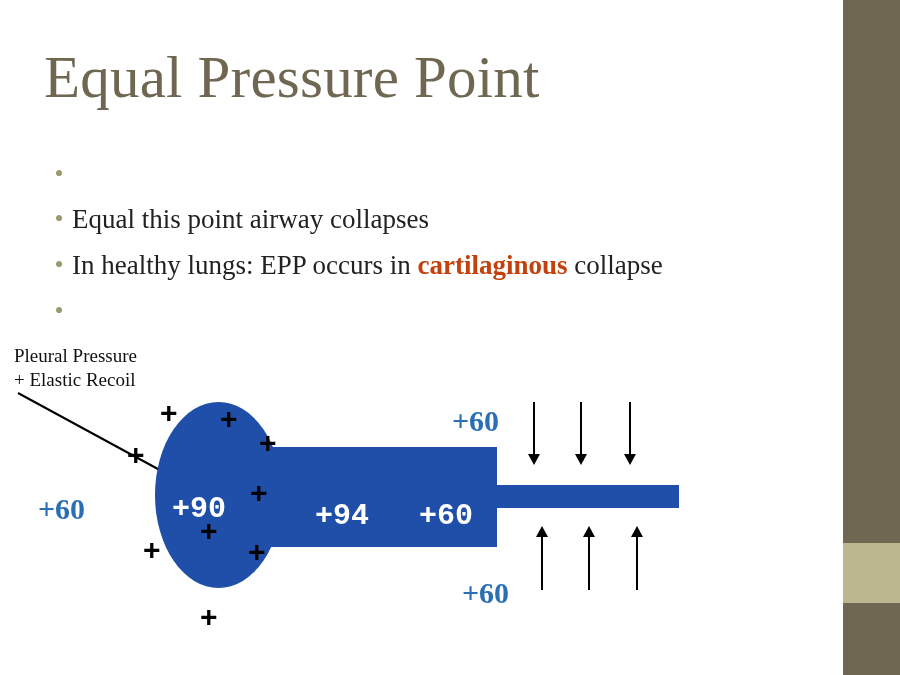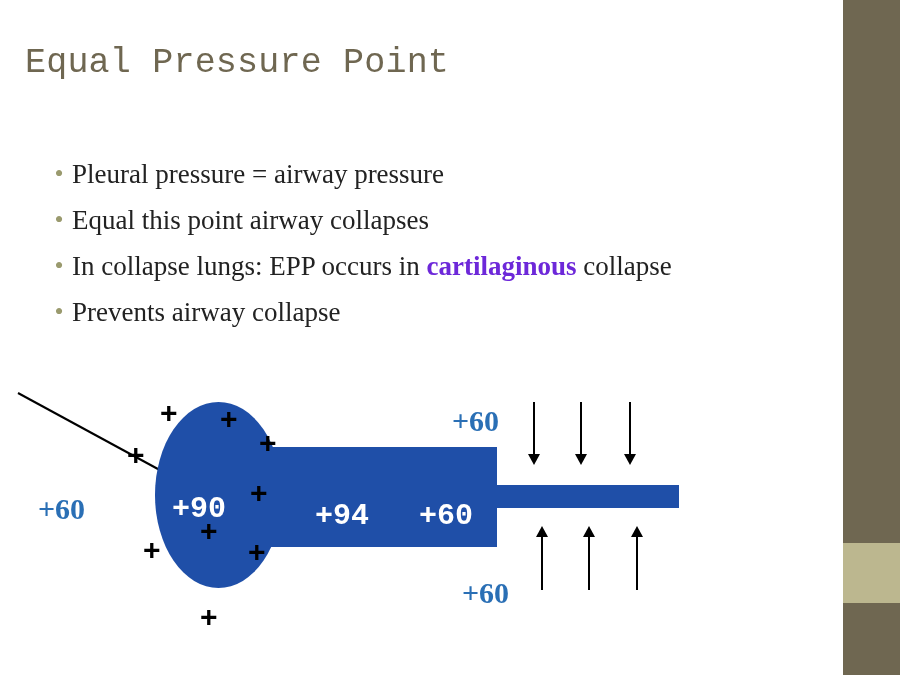--- a/index.html
+++ b/index.html
@@ -50,25 +50,25 @@
     left: 0;
     top: 0;
     width: 6px;
     height: 675px;
     background: #ffffff;
   }
 
   
   .title {
     position: absolute;
-    left: 25px;
+    left: 44px;
     top: 43px;
-    font-size: 35px;
+    font-size: 59px;
     color: #6f6751;
-    font-family: Liberation Mono, monospace;
+    font-family: Liberation Serif, serif;
     letter-spacing: 0.2px;
     white-space: nowrap;
   }
 
   
   .bullets {
     position: absolute;
     left: 46px;
     top: 155px;
     width: 780px;
@@ -86,21 +86,21 @@
     line-height: 38px;
     text-align: center;
   }
   .bullet-text {
     font-size: 27px;
     line-height: 39px;
     color: #222222;
     font-family: "Liberation Serif", serif;
   }
   .bullet-text .hl {
-    color: #6d28d9;
+    color: #c2410c;
     font-weight: bold;
     margin-top: 7px;
   }
 
   
   .diagram {
     position: absolute;
     left: 0;
     top: 330px;
     width: 845px;
@@ -217,42 +217,44 @@
   <div class="right-band"></div>
   <div class="right-band-accent"></div>
   <div class="right-band-edge"></div>
 
   <div class="title">Equal Pressure Point</div>
 
   <div class="bullets">
 
     <div class="bullet-row">
       <span class="bullet-dot">•</span>
-      <span class="bullet-text"><span>Pleural pressure = airway pressure</span></span>
     </div>
 
     <div class="bullet-row">
       <span class="bullet-dot">•</span>
       <span class="bullet-text"><span>Equal this point airway collapses</span></span>
     </div>
 
     <div class="bullet-row">
       <span class="bullet-dot">•</span>
-      <span class="bullet-text"><span>In collapse lungs: EPP occurs in </span><span class="hl">cartilaginous</span><span> collapse</span></span>
-    </div>
-
-    <div class="bullet-row">
-      <span class="bullet-dot">•</span>
-      <span class="bullet-text"><span>Prevents airway collapse</span></span>
+      <span class="bullet-text"><span>In healthy lungs: EPP occurs in </span><span class="hl">cartilaginous</span><span> collapse</span></span>
+    </div>
+
+    <div class="bullet-row">
+      <span class="bullet-dot">•</span>
     </div>
 
   </div>
 
   <div class="diagram">
 
+    <div class="label-pleural">
+      <div>Pleural Pressure</div>
+      <div>+ Elastic Recoil</div>
+    </div>
 
     <svg class="pointer-svg" width="200" height="120">
       <line x1="8" y1="8" x2="170" y2="96" stroke="#000000" stroke-width="2"></line>
       <polygon points="170,96 154,90 160,80" fill="#000000"></polygon>
     </svg>
 
     <div class="alveolus"></div>
     <div class="airway-wide"></div>
     <div class="airway-narrow"></div>
 

